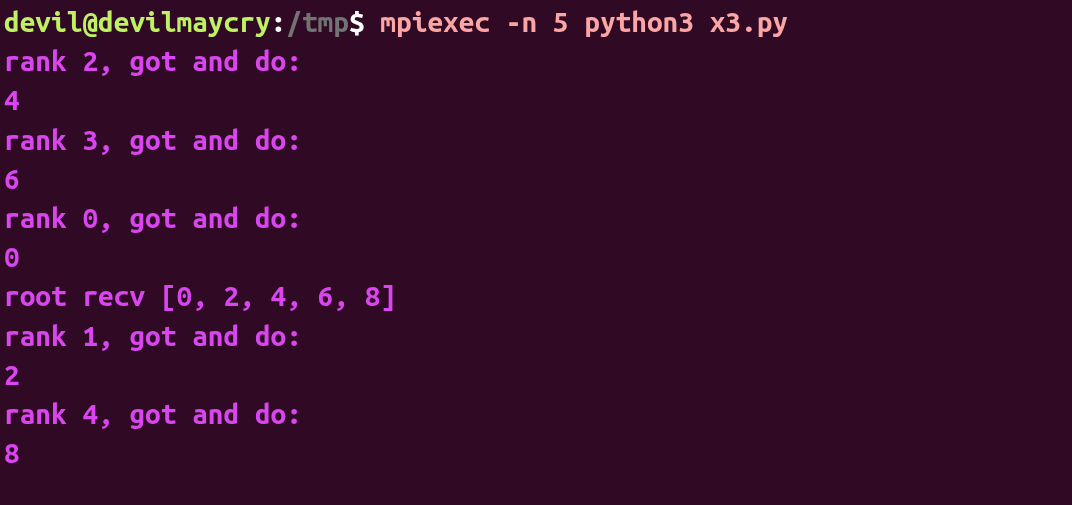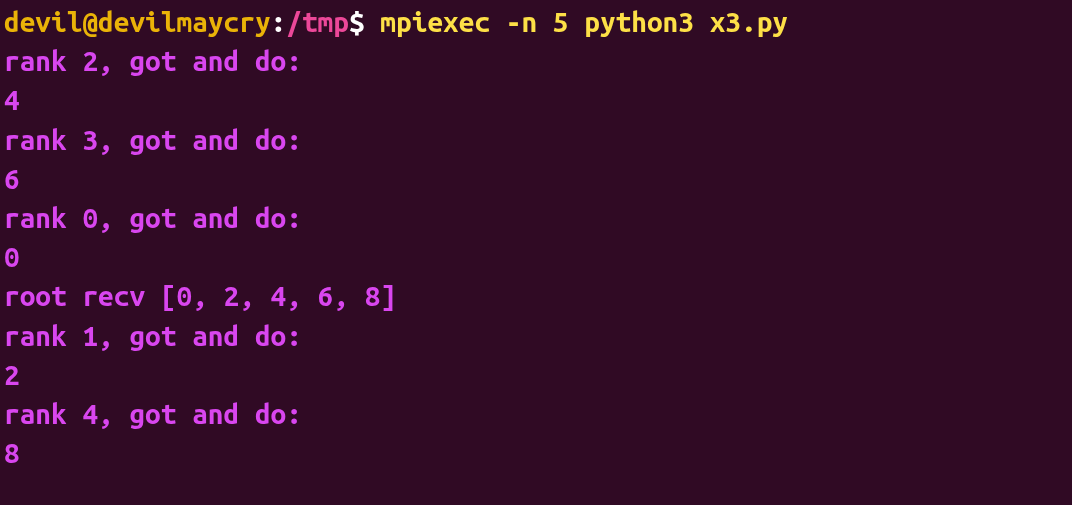--- a/index.html
+++ b/index.html
@@ -16,33 +16,33 @@
       padding: 2px 4px;
       width: 1072px;
       height: 505px;
       overflow: hidden;
     }
     .terminal {
       white-space: pre;
       color: #4e9a06;
     }
     .user-host {
-      color: #eab308;
+      color: #bef264;
     }
     .colon {
       color: #ffffff;
     }
     .path {
-      color: #ec4899;
+      color: #737373;
     }
     .dollar {
       color: #ffffff;
     }
     .command {
-      color: #fde047;
+      color: #fca5a5;
     }
     .output {
       color: #d946ef;
     }
     .line {
       display: block;
     }
   </style>
 </head>
 <body>

